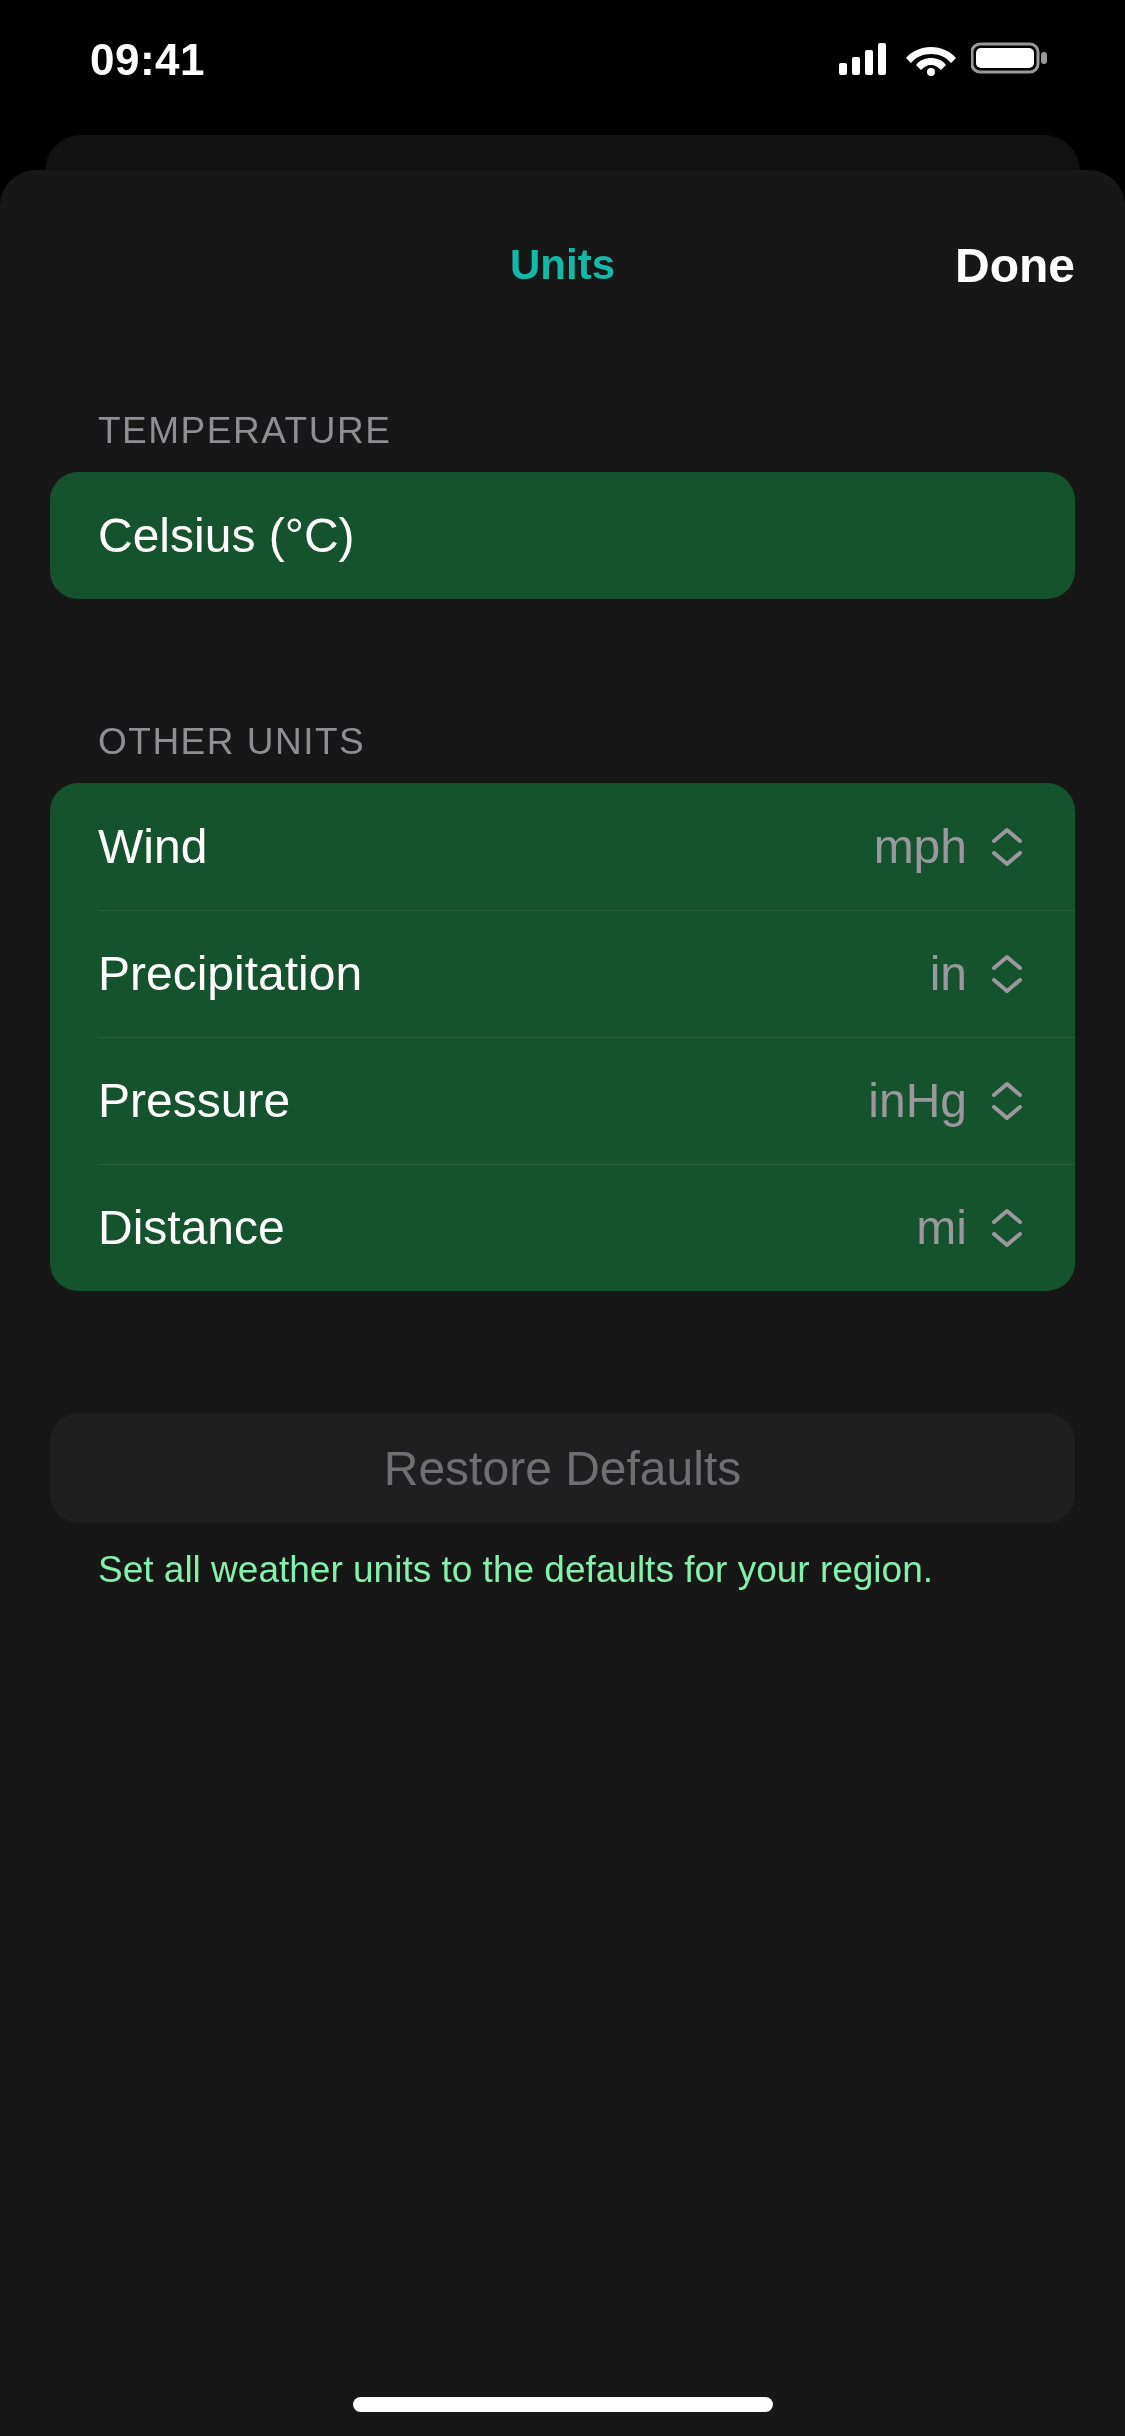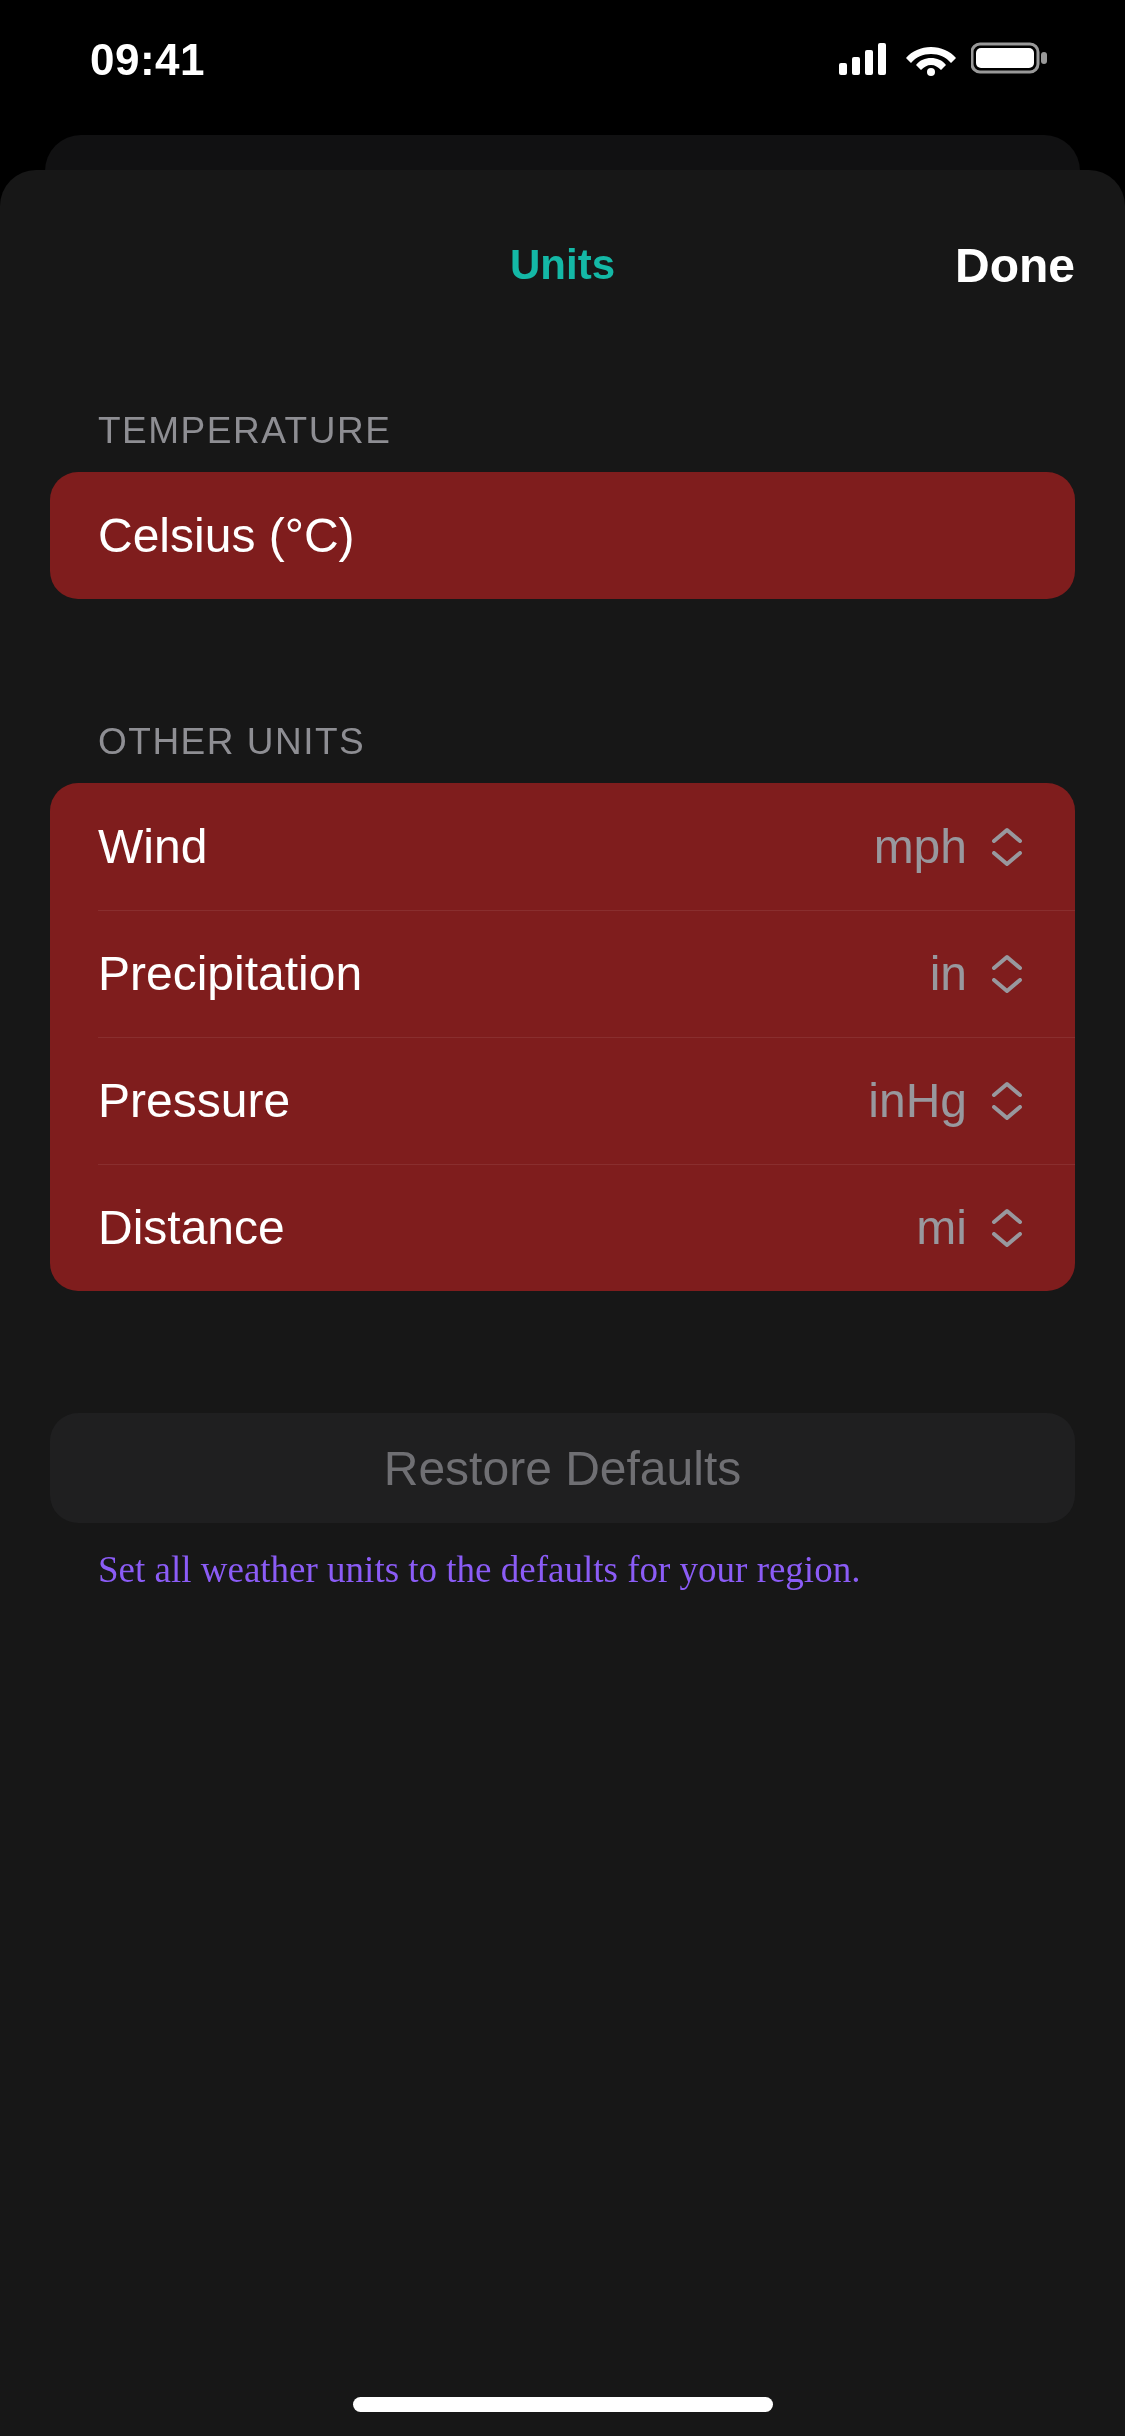--- a/index.html
+++ b/index.html
@@ -16,23 +16,23 @@
     
     .sheet { position: absolute; top: 170px; left: 0; right: 0; bottom: 0; background: #171717; border-radius: 36px 36px 0 0; padding-top: 50px; }
 
     .nav-bar { display: flex; align-items: center; justify-content: center; position: relative; height: 90px; padding: 0 45px; }
     .nav-title { font-size: 42px; font-weight: 600; color: #14b8a6; }
     .nav-done { position: absolute; right: 50px; font-size: 48px; font-weight: 600; color: #fff; cursor: pointer; }
 
     .content { padding: 100px 50px 0 50px; }
 
     .section-header { font-size: 37px; letter-spacing: 1.5px; color: #8e8e93; padding: 0 48px 20px 48px; text-transform: uppercase; }
-    .section-footer { font-size: 37px; color: #8b5cf6; padding: 22px 48px 0 48px; line-height: 1.35; font-family: Liberation Serif, serif; }
+    .section-footer { font-size: 37px; color: #86efac; padding: 22px 48px 0 48px; line-height: 1.35; }
 
-    .group { background: #7f1d1d; border-radius: 28px; overflow: hidden; }
+    .group { background: #14532d; border-radius: 28px; overflow: hidden; }
 
     .row { display: flex; align-items: center; justify-content: space-between; height: 127px; padding: 0 48px; position: relative; cursor: pointer; }
     .row + .row::before { content: ""; position: absolute; top: 0; left: 48px; right: 0; height: 1px; background: rgba(255,255,255,0.08); }
     .row-label { font-size: 48px; color: #fff; font-weight: 400; }
     .row-right { display: flex; align-items: center; gap: 20px; }
     .row-value { font-size: 48px; color: #98989e; margin-left: 12px; }
 
     .disabled-group { background: #1f1f20; }
     .disabled-group .row-label { color: #6f6f73; }
 

